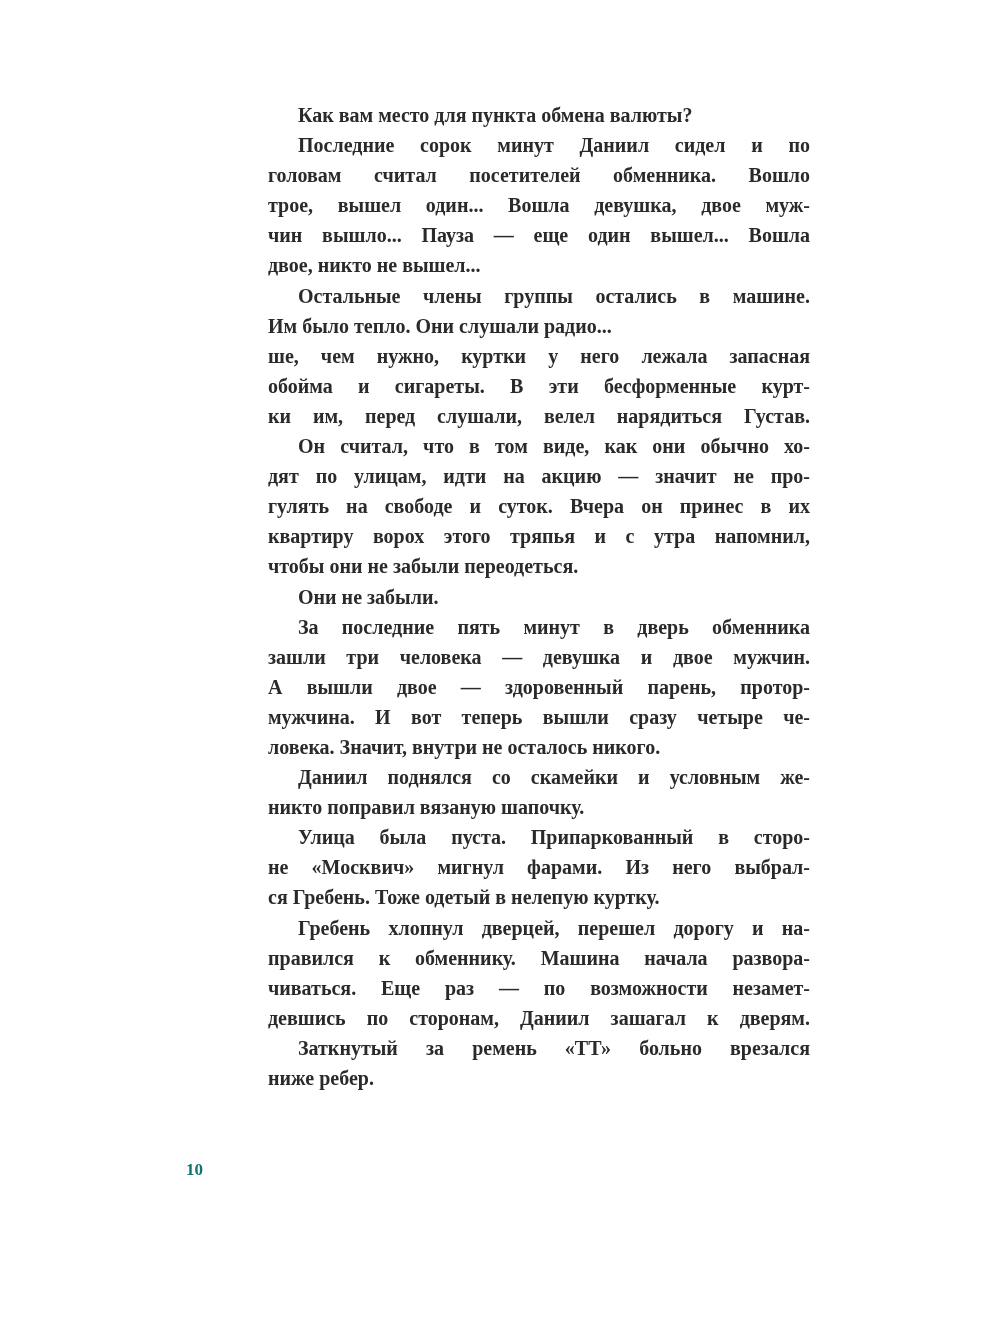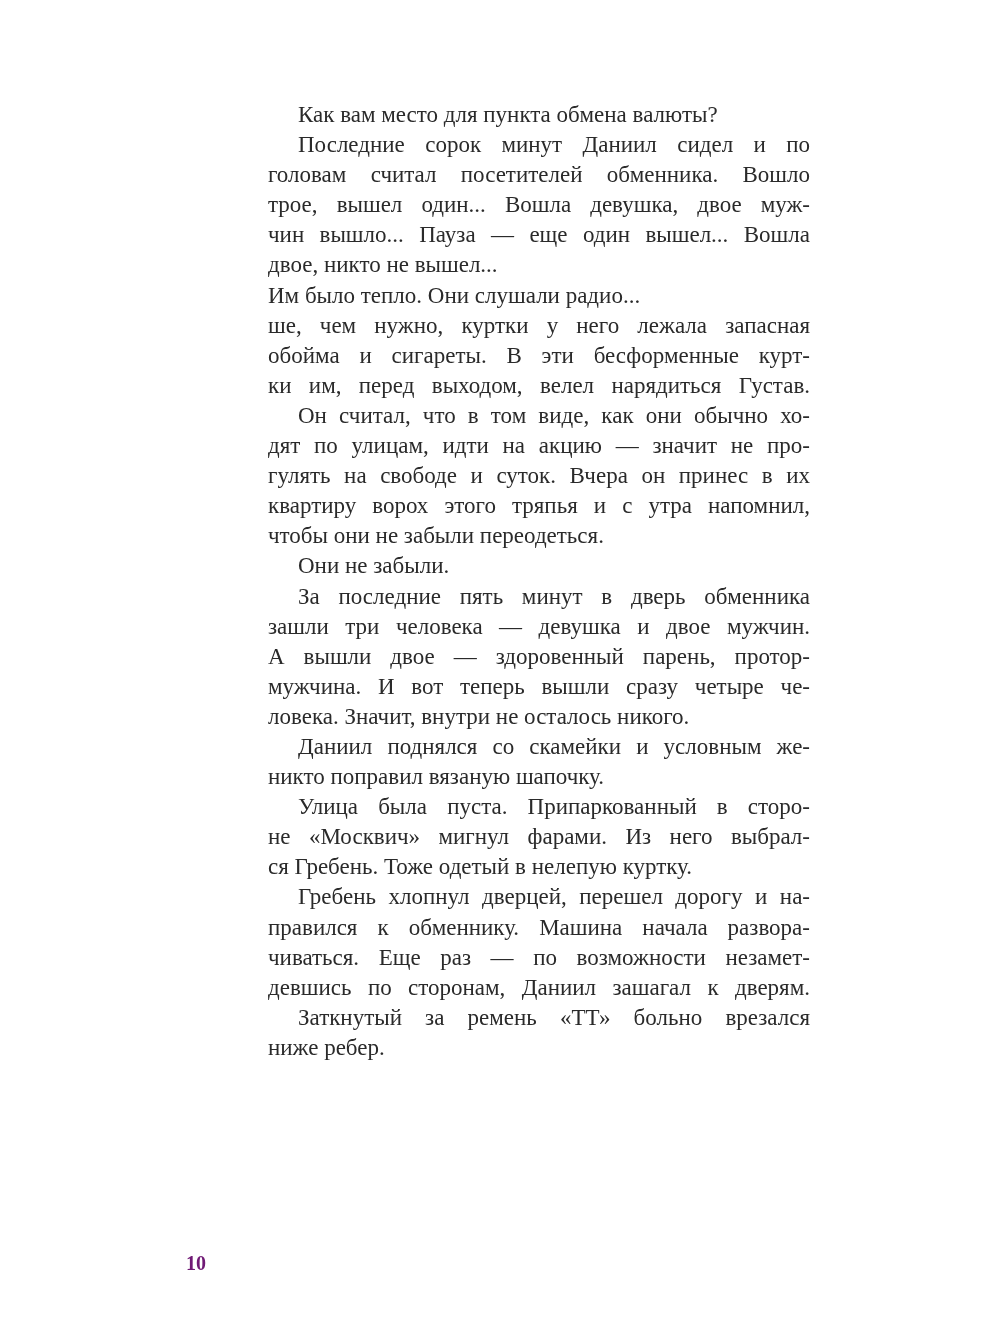--- a/index.html
+++ b/index.html
@@ -18,66 +18,68 @@
     .page-text {
       position: absolute;
       left: 268px;
       top: 100px;
       width: 542px;
     }
     .line {
       display: block;
       height: 30.1px;
       line-height: 30.1px;
-      font-size: 23px;
+      font-size: 20px;
       white-space: nowrap;
       text-align: justify;
       text-align-last: justify;
+      font-weight: bold;
     }
     .line.last {
       text-align-last: left;
     }
     .line.indent {
       padding-left: 30px;
     }
     .page-number {
       position: absolute;
       left: 186px;
-      top: 1248px;
-      font-size: 20px;
+      top: 1155px;
+      font-size: 17px;
       font-weight: bold;
       line-height: 30px;
-      color: #701a75;
+      color: #0f766e;
     }
   </style>
 </head>
 <body>
 
 <div class="page-text">
 
   <div>
     <span class="line indent last">Как вам место для пункта обмена валюты?</span>
   </div>
 
   <div>
     <span class="line indent">Последние сорок минут Даниил сидел и по</span>
     <span class="line">головам считал посетителей обменника. Вошло</span>
     <span class="line">трое, вышел один... Вошла девушка, двое муж-</span>
     <span class="line">чин вышло... Пауза — еще один вышел... Вошла</span>
     <span class="line last">двое, никто не вышел...</span>
   </div>
 
   <div>
+    <span class="line indent">Остальные члены группы остались в машине.</span>
     <span class="line last">Им было тепло. Они слушали радио...</span>
   </div>
 
   <div>
     <span class="line">ше, чем нужно, куртки у него лежала запасная</span>
     <span class="line">обойма и сигареты. В эти бесформенные курт-</span>
-    <span class="line">ки им, перед выходом, велел нарядиться Густав.</span>
+    <span class="line">ки им, перед слушали, велел нарядиться Густав.</span>
   </div>
 
   <div>
     <span class="line indent">Он считал, что в том виде, как они обычно хо-</span>
     <span class="line">дят по улицам, идти на акцию — значит не про-</span>
     <span class="line">гулять на свободе и суток. Вчера он принес в их</span>
     <span class="line">квартиру ворох этого тряпья и с утра напомнил,</span>
     <span class="line last">чтобы они не забыли переодеться.</span>
   </div>
 

